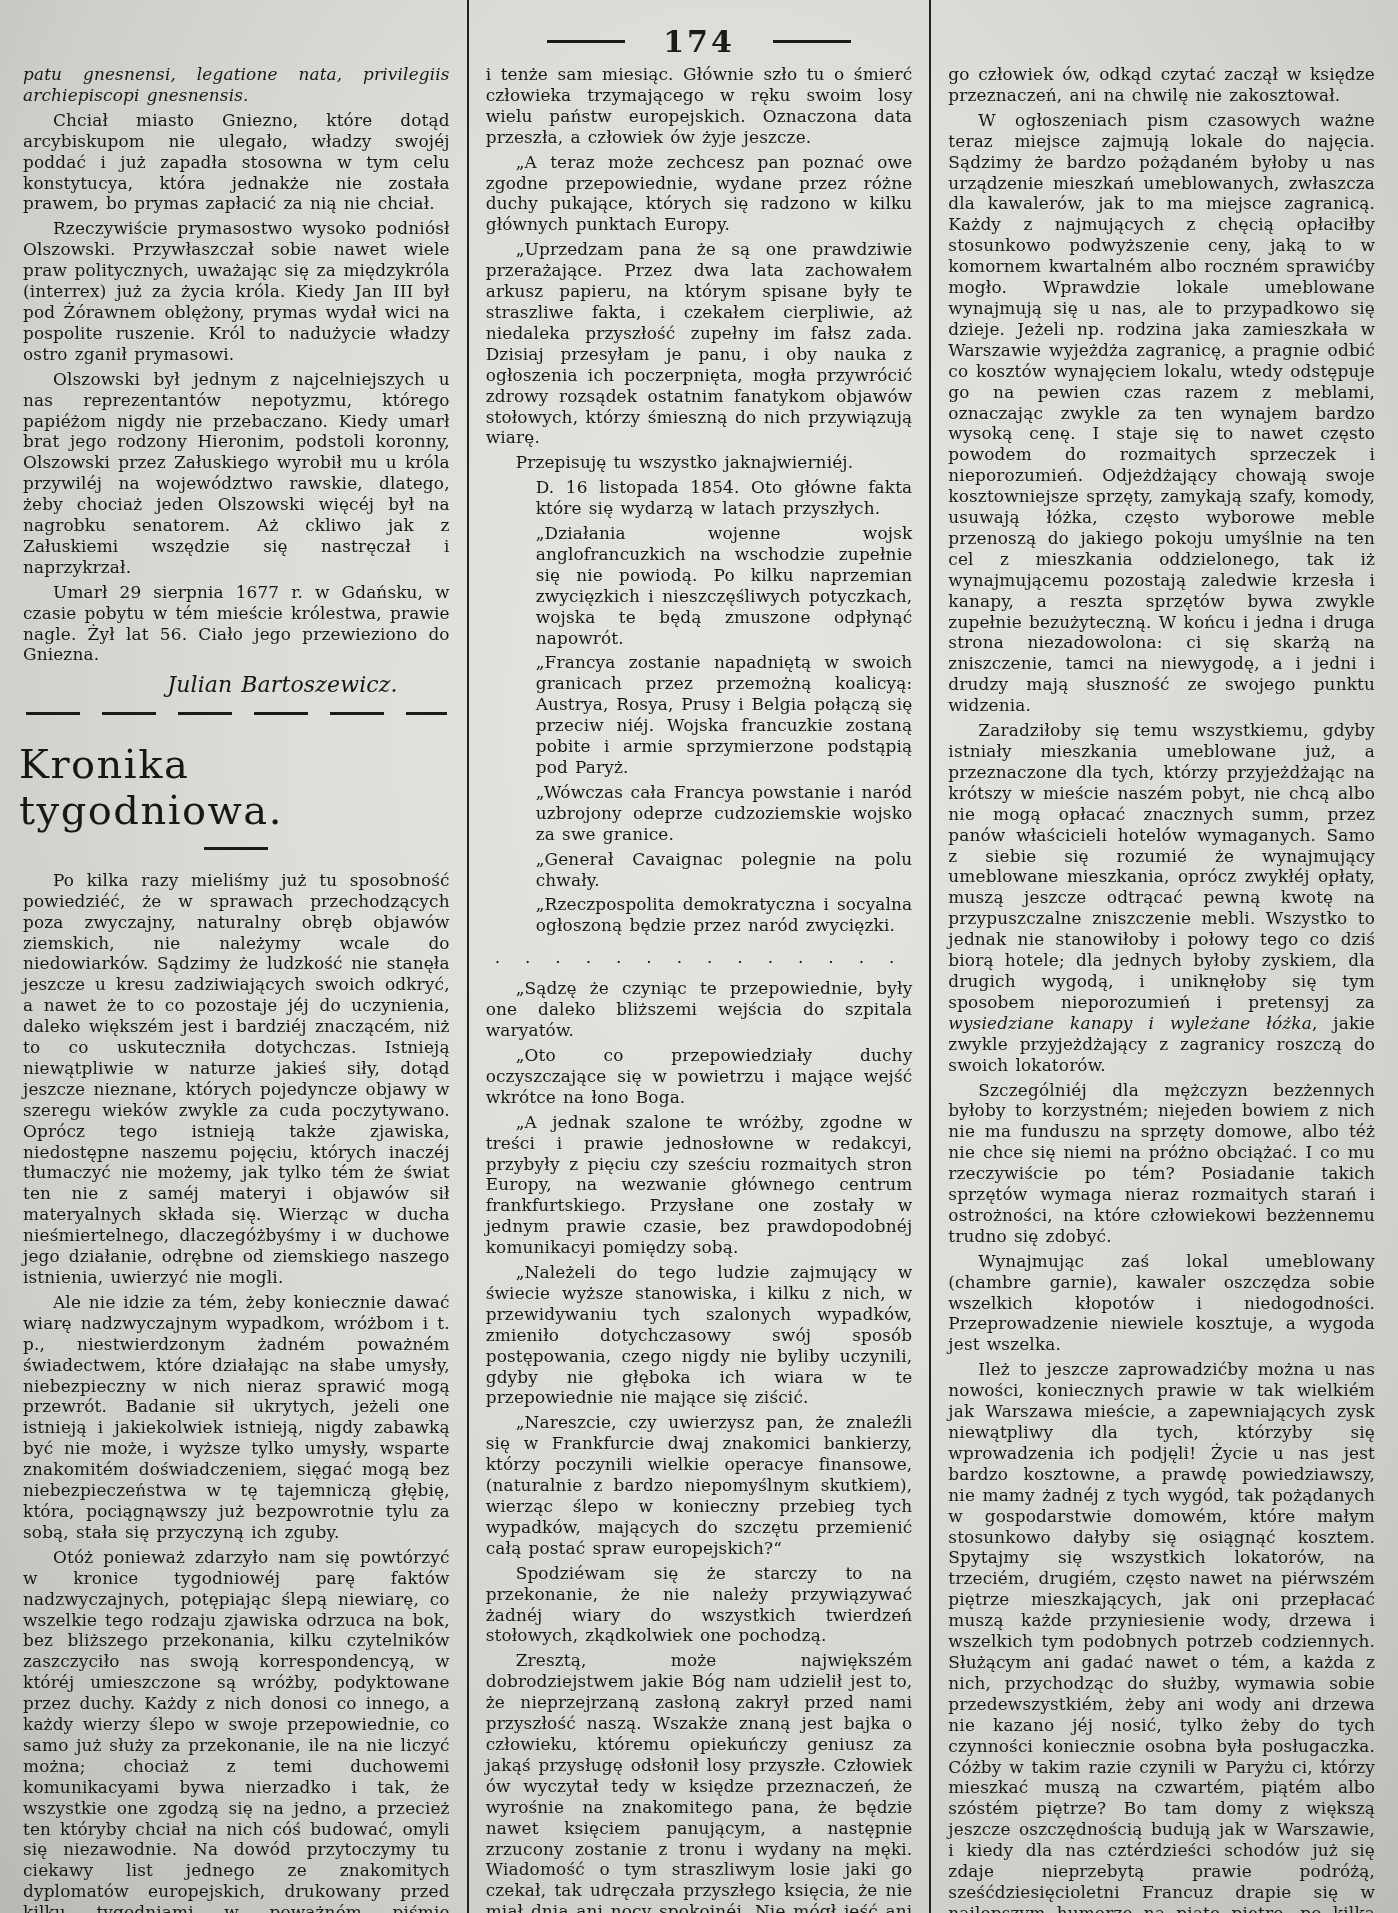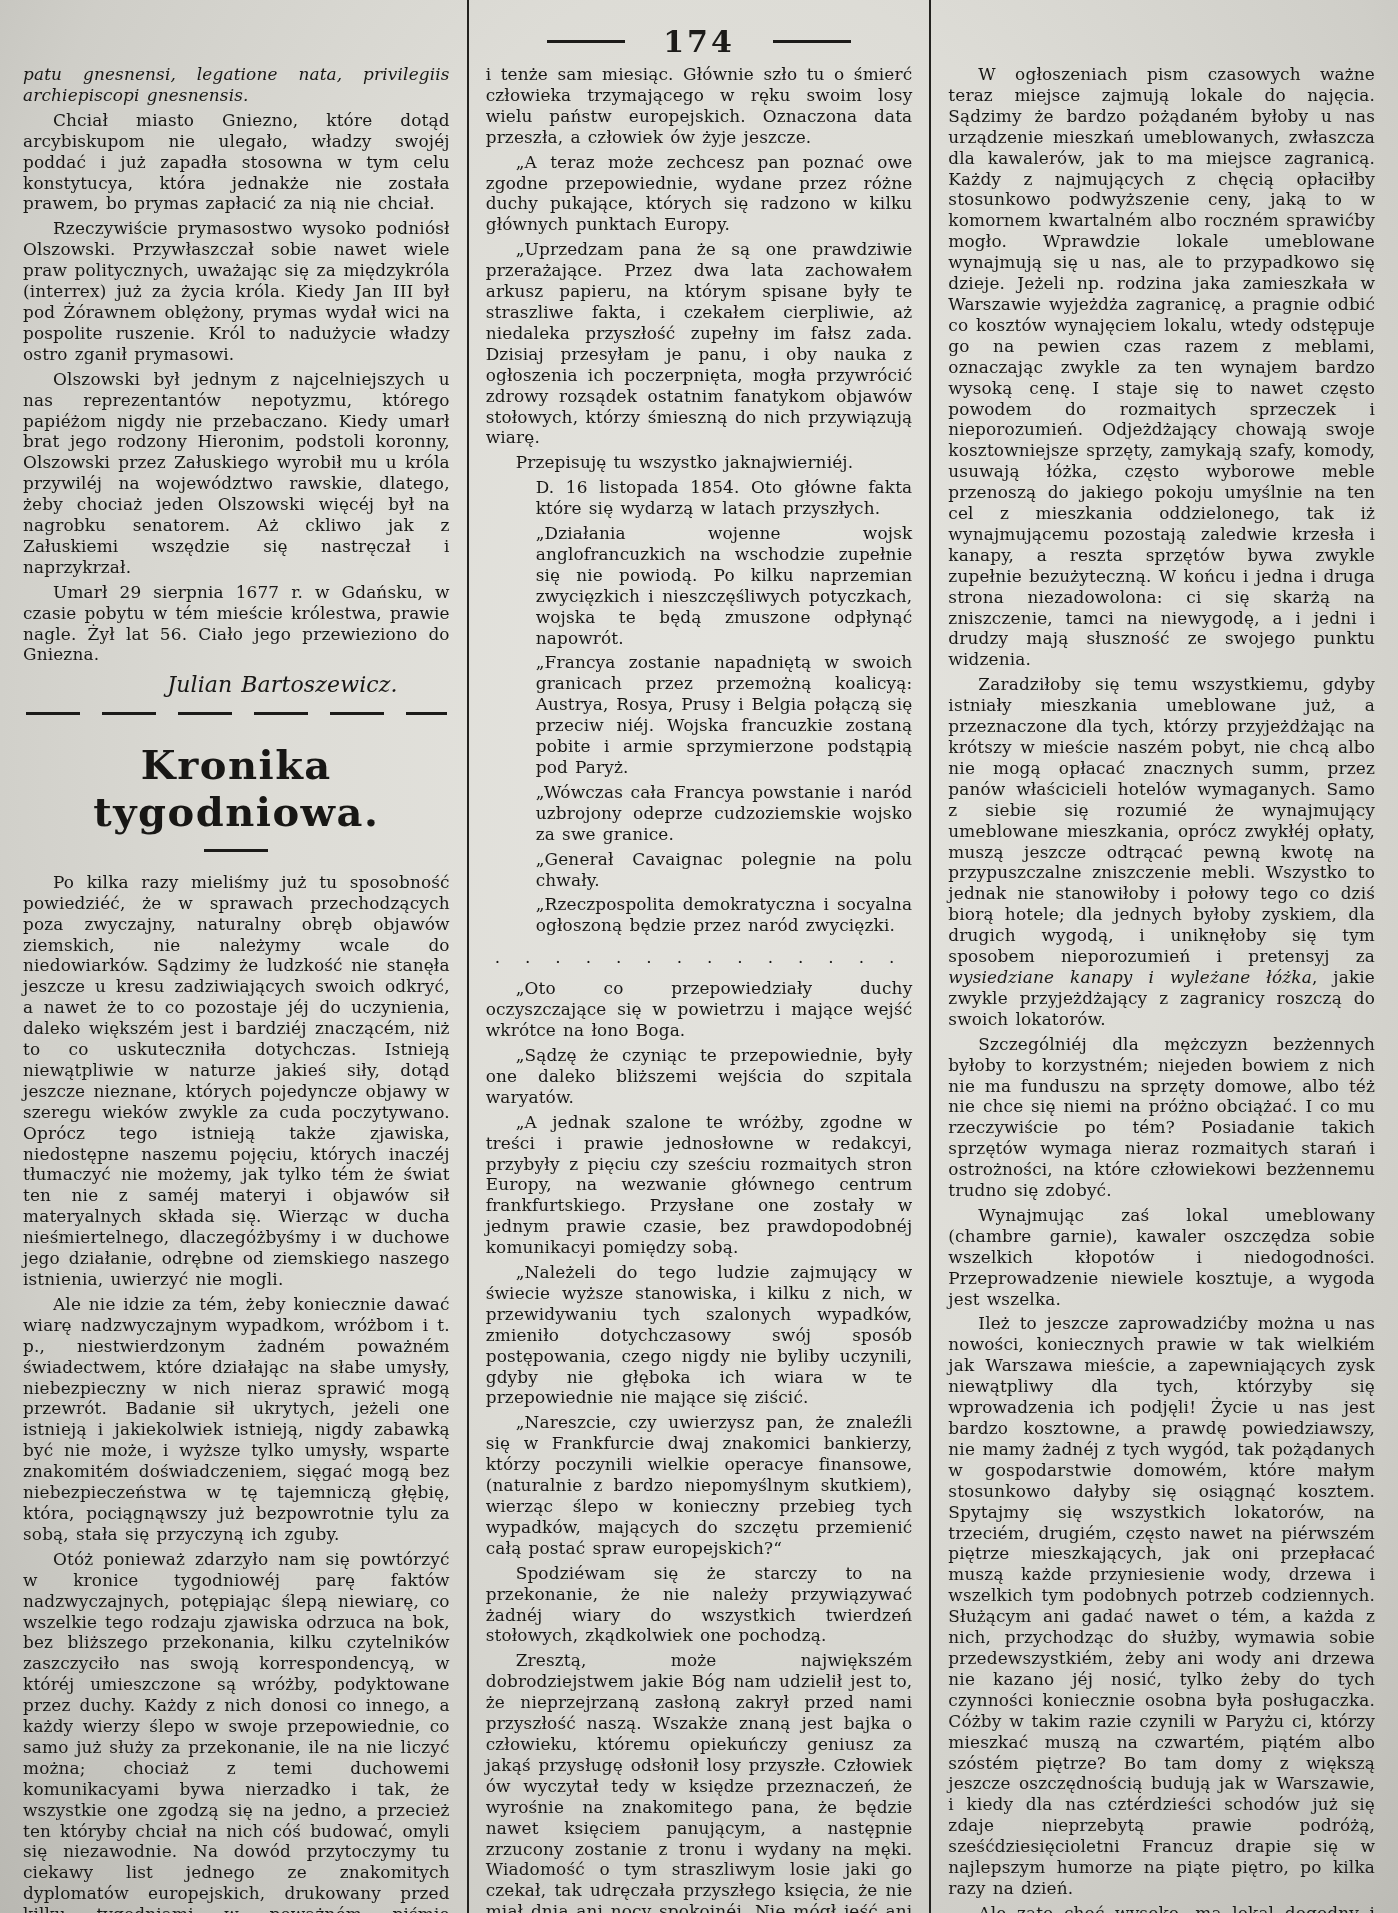--- a/index.html
+++ b/index.html
@@ -54,22 +54,21 @@
     text-align:center;text-indent:0;
     letter-spacing:9px;line-height:34px;
   }
   .prophecy{margin-left:50px;}
   .rule-dashed{
     height:3px;margin:16px auto 4px auto;width:97%;
     background:repeating-linear-gradient(90deg,#1c1b19 0 54px,transparent 54px 76px);
   }
   .section-title{
     margin:26px 0 6px 0;
-    text-align:center;
-    font-size:40px;font-weight:bold;
+    font-size:40px;font-weight:normal;
     letter-spacing:1.5px;word-spacing:10px;
     text-indent:0;
   }
   .rule-short{
     width:64px;height:2.5px;background:#1c1b19;margin:14px auto 20px auto;
   }
 </style>
 </head>
 <body>
 
@@ -113,32 +112,33 @@
       <div class="prophecy">
           <p class="para noind">D. 16 listopada 1854. Oto główne fakta które się wydarzą w latach przyszłych.</p>
           <p class="para noind">„Działania wojenne wojsk anglofrancuzkich na wschodzie zupełnie się nie powiodą. Po kilku naprzemian zwycięzkich i nieszczęśliwych potyczkach, wojska te będą zmuszone odpłynąć napowrót.</p>
           <p class="para noind">„Francya zostanie napadniętą w swoich granicach przez przemożną koalicyą: Austrya, Rosya, Prusy i Belgia połączą się przeciw niéj. Wojska francuzkie zostaną pobite i armie sprzymierzone podstąpią pod Paryż.</p>
           <p class="para noind">„Wówczas cała Francya powstanie i naród uzbrojony odeprze cudzoziemskie wojsko za swe granice.</p>
           <p class="para noind">„Generał Cavaignac polegnie na polu chwały.</p>
           <p class="para noind">„Rzeczpospolita demokratyczna i socyalna ogłoszoną będzie przez naród zwycięzki.</p>
         </div>
       <p class="para dots">. . . . . . . . . . . . . .</p>
       <div>
+          <p class="para">„Sądzę że czyniąc te przepowiednie, były one daleko bliższemi wejścia do szpitala waryatów.</p>
           <p class="para">„Oto co przepowiedziały duchy oczyszczające się w powietrzu i mające wejść wkrótce na łono Boga.</p>
-          <p class="para">„Sądzę że czyniąc te przepowiednie, były one daleko bliższemi wejścia do szpitala waryatów.</p>
           <p class="para">„A jednak szalone te wróżby, zgodne w treści i prawie jednosłowne w redakcyi, przybyły z pięciu czy sześciu rozmaitych stron Europy, na wezwanie głównego centrum frankfurtskiego. Przysłane one zostały w jednym prawie czasie, bez prawdopodobnéj komunikacyi pomiędzy sobą.</p>
           <p class="para">„Należeli do tego ludzie zajmujący w świecie wyższe stanowiska, i kilku z nich, w przewidywaniu tych szalonych wypadków, zmieniło dotychczasowy swój sposób postępowania, czego nigdy nie byliby uczynili, gdyby nie głęboka ich wiara w te przepowiednie nie mające się ziścić.</p>
           <p class="para">„Nareszcie, czy uwierzysz pan, że znaleźli się w Frankfurcie dwaj znakomici bankierzy, którzy poczynili wielkie operacye finansowe, (naturalnie z bardzo niepomyślnym skutkiem), wierząc ślepo w konieczny przebieg tych wypadków, mających do szczętu przemienić całą postać spraw europejskich?“</p>
           <p class="para">Spodziéwam się że starczy to na przekonanie, że nie należy przywiązywać żadnéj wiary do wszystkich twierdzeń stołowych, zkądkolwiek one pochodzą.</p>
           <p class="para">Zresztą, może największém dobrodziejstwem jakie Bóg nam udzielił jest to, że nieprzejrzaną zasłoną zakrył przed nami przyszłość naszą. Wszakże znaną jest bajka o człowieku, któremu opiekuńczy geniusz za jakąś przysługę odsłonił losy przyszłe. Człowiek ów wyczytał tedy w księdze przeznaczeń, że wyrośnie na znakomitego pana, że będzie nawet księciem panującym, a następnie zrzucony zostanie z tronu i wydany na męki. Wiadomość o tym straszliwym losie jaki go czekał, tak udręczała przyszłego księcia, że nie miał dnia ani nocy spokojnéj. Nie mógł jeść ani pić, mizerniał ciągle i zachorował wreszcie. Geniusz, widząc jak nieszczęśliwy skutek sprawiła świadomość o losach przyszłych, jaką obdarzył swojego protegowanego, postanowił odjąć mu pamięć złego i pozostawił mu tylko tę pewność, że będzie kiedyś księciem bogatym i szczęśliwym. Ale wówczas jeszcze gorzéj się stało; bo chory, przyszedłszy do zdrowia, dręczyć począł swojego opiekuna, żeby przyśpieszył dlań chwilę panowania. Aż wreszcie geniusz, widząc że dzieło Boskie żadną miarą poprawić się nie da, cofnął mniemane dobrodziejstwo, jakiém owego człowieka obdarzył i pozostawił go w téjże saméj co i dawniéj niewiadomości losów przyszłych.</p>
         </div>
     </div>
 
     <div class="col col-right">
       <div>
+          <p class="para noind">go człowiek ów, odkąd czytać zaczął w księdze przeznaczeń, ani na chwilę nie zakosztował.</p>
           <p class="para">W ogłoszeniach pism czasowych ważne teraz miejsce zajmują lokale do najęcia. Sądzimy że bardzo pożądaném byłoby u nas urządzenie mieszkań umeblowanych, zwłaszcza dla kawalerów, jak to ma miejsce zagranicą. Każdy z najmujących z chęcią opłaciłby stosunkowo podwyższenie ceny, jaką to w komornem kwartalném albo roczném sprawićby mogło. Wprawdzie lokale umeblowane wynajmują się u nas, ale to przypadkowo się dzieje. Jeżeli np. rodzina jaka zamieszkała w Warszawie wyjeżdża zagranicę, a pragnie odbić co kosztów wynajęciem lokalu, wtedy odstępuje go na pewien czas razem z meblami, oznaczając zwykle za ten wynajem bardzo wysoką cenę. I staje się to nawet często powodem do rozmaitych sprzeczek i nieporozumień. Odjeżdżający chowają swoje kosztowniejsze sprzęty, zamykają szafy, komody, usuwają łóżka, często wyborowe meble przenoszą do jakiego pokoju umyślnie na ten cel z mieszkania oddzielonego, tak iż wynajmującemu pozostają zaledwie krzesła i kanapy, a reszta sprzętów bywa zwykle zupełnie bezużyteczną. W końcu i jedna i druga strona niezadowolona: ci się skarżą na zniszczenie, tamci na niewygodę, a i jedni i drudzy mają słuszność ze swojego punktu widzenia.</p>
           <p class="para">Zaradziłoby się temu wszystkiemu, gdyby istniały mieszkania umeblowane już, a przeznaczone dla tych, którzy przyjeżdżając na krótszy w mieście naszém pobyt, nie chcą albo nie mogą opłacać znacznych summ, przez panów właścicieli hotelów wymaganych. Samo z siebie się rozumié że wynajmujący umeblowane mieszkania, oprócz zwykłéj opłaty, muszą jeszcze odtrącać pewną kwotę na przypuszczalne zniszczenie mebli. Wszystko to jednak nie stanowiłoby i połowy tego co dziś biorą hotele; dla jednych byłoby zyskiem, dla drugich wygodą, i uniknęłoby się tym sposobem nieporozumień i pretensyj za <i>wysiedziane kanapy i wyleżane łóżka</i>, jakie zwykle przyjeżdżający z zagranicy roszczą do swoich lokatorów.</p>
           <p class="para">Szczególniéj dla mężczyzn bezżennych byłoby to korzystném; niejeden bowiem z nich nie ma funduszu na sprzęty domowe, albo téż nie chce się niemi na próżno obciążać. I co mu rzeczywiście po tém? Posiadanie takich sprzętów wymaga nieraz rozmaitych starań i ostrożności, na które człowiekowi bezżennemu trudno się zdobyć.</p>
           <p class="para">Wynajmując zaś lokal umeblowany (chambre garnie), kawaler oszczędza sobie wszelkich kłopotów i niedogodności. Przeprowadzenie niewiele kosztuje, a wygoda jest wszelka.</p>
           <p class="para">Ileż to jeszcze zaprowadzićby można u nas nowości, koniecznych prawie w tak wielkiém jak Warszawa mieście, a zapewniających zysk niewątpliwy dla tych, którzyby się wprowadzenia ich podjęli! Życie u nas jest bardzo kosztowne, a prawdę powiedziawszy, nie mamy żadnéj z tych wygód, tak pożądanych w gospodarstwie domowém, które małym stosunkowo dałyby się osiągnąć kosztem. Spytajmy się wszystkich lokatorów, na trzeciém, drugiém, często nawet na piérwszém piętrze mieszkających, jak oni przepłacać muszą każde przyniesienie wody, drzewa i wszelkich tym podobnych potrzeb codziennych. Służącym ani gadać nawet o tém, a każda z nich, przychodząc do służby, wymawia sobie przedewszystkiém, żeby ani wody ani drzewa nie kazano jéj nosić, tylko żeby do tych czynności koniecznie osobna była posługaczka. Cóżby w takim razie czynili w Paryżu ci, którzy mieszkać muszą na czwartém, piątém albo szóstém piętrze? Bo tam domy z większą jeszcze oszczędnością budują jak w Warszawie, i kiedy dla nas cztérdzieści schodów już się zdaje nieprzebytą prawie podróżą, sześćdziesięcioletni Francuz drapie się w najlepszym humorze na piąte piętro, po kilka razy na dzień.</p>
           <p class="para">Ale zato choć wysoko, ma lokal dogodny i tani stosunkowo; i co mu zresztą szkodzi większa liczba wygodnych, dobrze oświetlonych schodów, do których się przyzwyczaił? Tém bardziéj może on nie zważać na to, że wszystko, czego tylko zapotrzebować może, znajdzie u siebie pod ręką i nie potrzebuje do każdéj by najmniejszéj czynności trzymać osobnych służących. My zaś, przeprowadzając się do mieszkań naszych, jeżeli pragniemy jakiéjkolwiek wygody, musimy sami wszystko urządzić za własne pieniądze, bo właściciel ani chce słyszéć o tém; co go to obchodzi, kiedy lokal w każdym razie będzie zajętym, a zawsze nowy lokator musi stosowne ulepszenia poczynić. Gdybyż choć w nowo budowanych domach myślano o tém, ale tam dbają tylko o jaknajwiększą oszczędność miejsca, chociażby z brakiem światła i uszczerbkiem zdrowia.</p>
         </div>
 
     </div>
 

